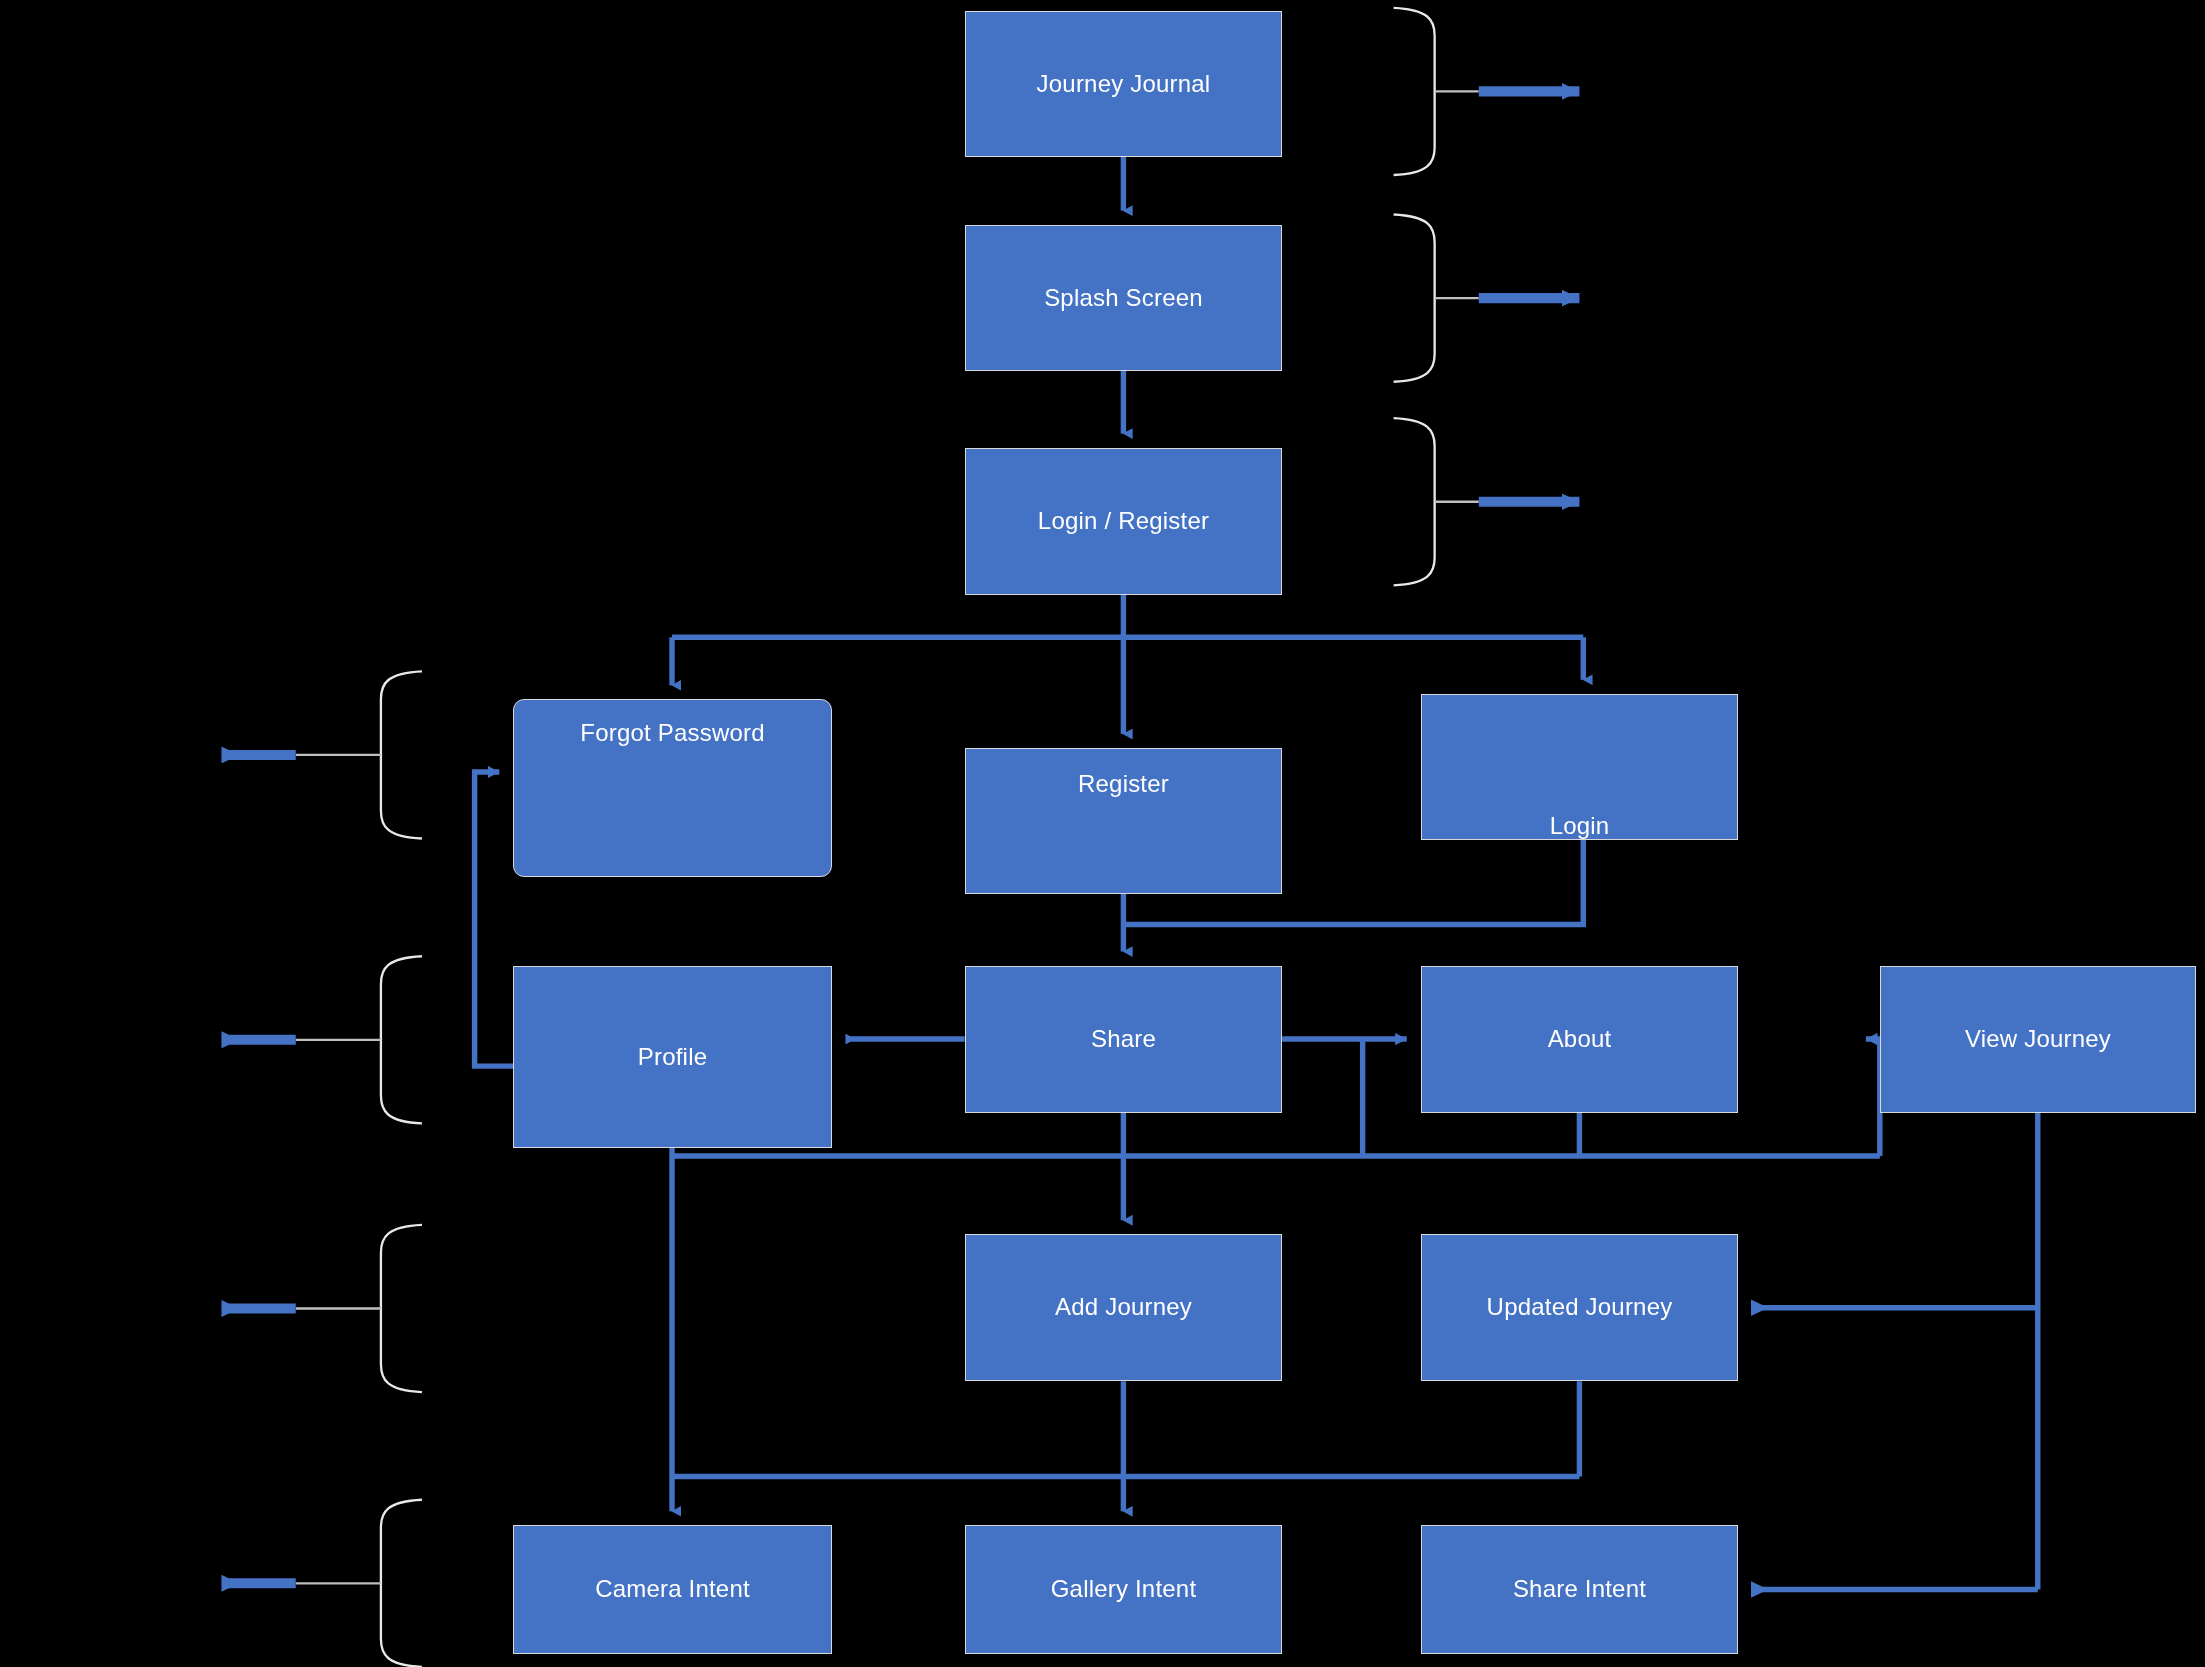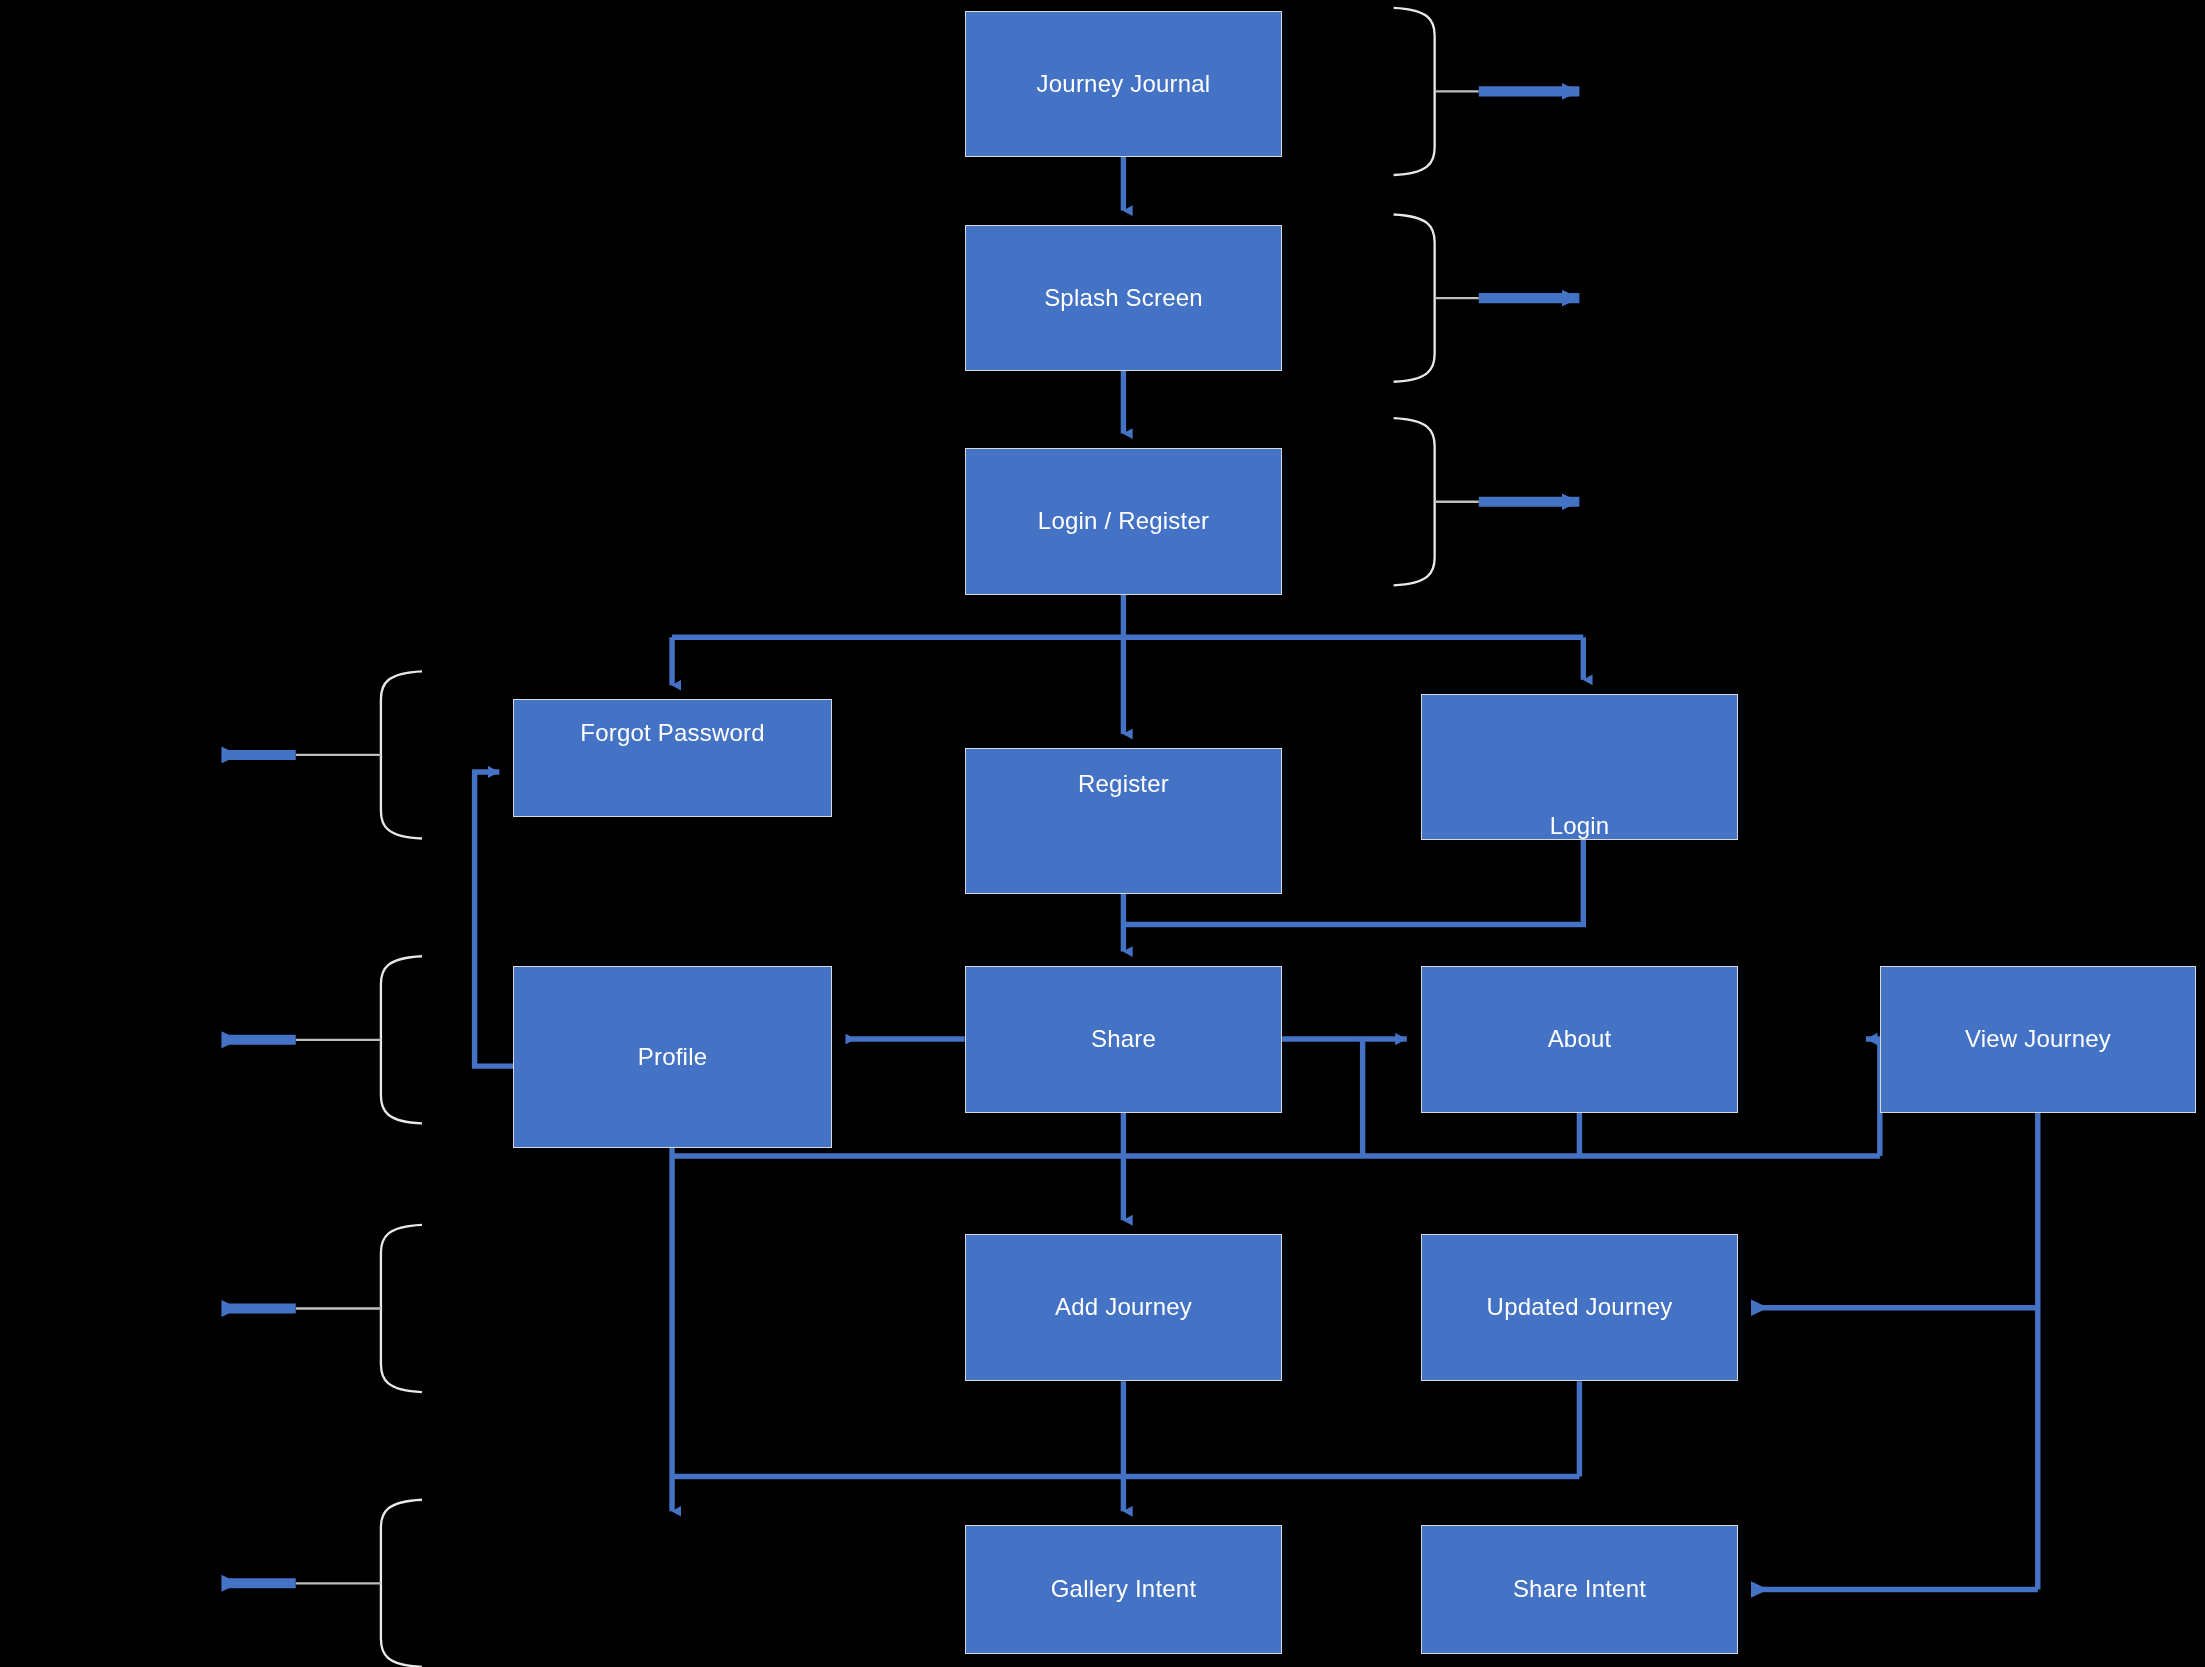--- a/index.html
+++ b/index.html
@@ -154,21 +154,21 @@
   </div>
 
   <div class="node" style="left:965px; top:225px; width:317px; height:146px;">
     <span>Splash Screen</span>
   </div>
 
   <div class="node" style="left:965px; top:448px; width:317px; height:147px;">
     <span>Login / Register</span>
   </div>
 
-  <div class="node" style="left:513px; top:699px; width:319px; height:118px; align-items:flex-start; padding-top:20px;">
+  <div class="node" style="left:513px; top:699px; width:319px; height:178px; align-items:flex-start; padding-top:20px;border-radius:11px;">
     <span>Forgot Password</span>
   </div>
 
   <div class="node" style="left:965px; top:748px; width:317px; height:146px; align-items:flex-start; padding-top:22px;">
     <span>Register</span>
   </div>
 
   <div class="node" style="left:1421px; top:694px; width:317px; height:146px; align-items:flex-end; padding-top:25px;">
     <span>Login</span>
   </div>
@@ -190,20 +190,23 @@
   </div>
 
   <div class="node" style="left:965px; top:1234px; width:317px; height:147px;">
     <span>Add Journey</span>
   </div>
 
   <div class="node" style="left:1421px; top:1234px; width:317px; height:147px;">
     <span>Updated Journey</span>
   </div>
 
+  <div class="node" style="left:513px; top:1525px; width:319px; height:129px;">
+    <span>Camera Intent</span>
+  </div>
 
   <div class="node" style="left:965px; top:1525px; width:317px; height:129px;">
     <span>Gallery Intent</span>
   </div>
 
   <div class="node" style="left:1421px; top:1525px; width:317px; height:129px;">
     <span>Share Intent</span>
   </div>
 
 </div>

